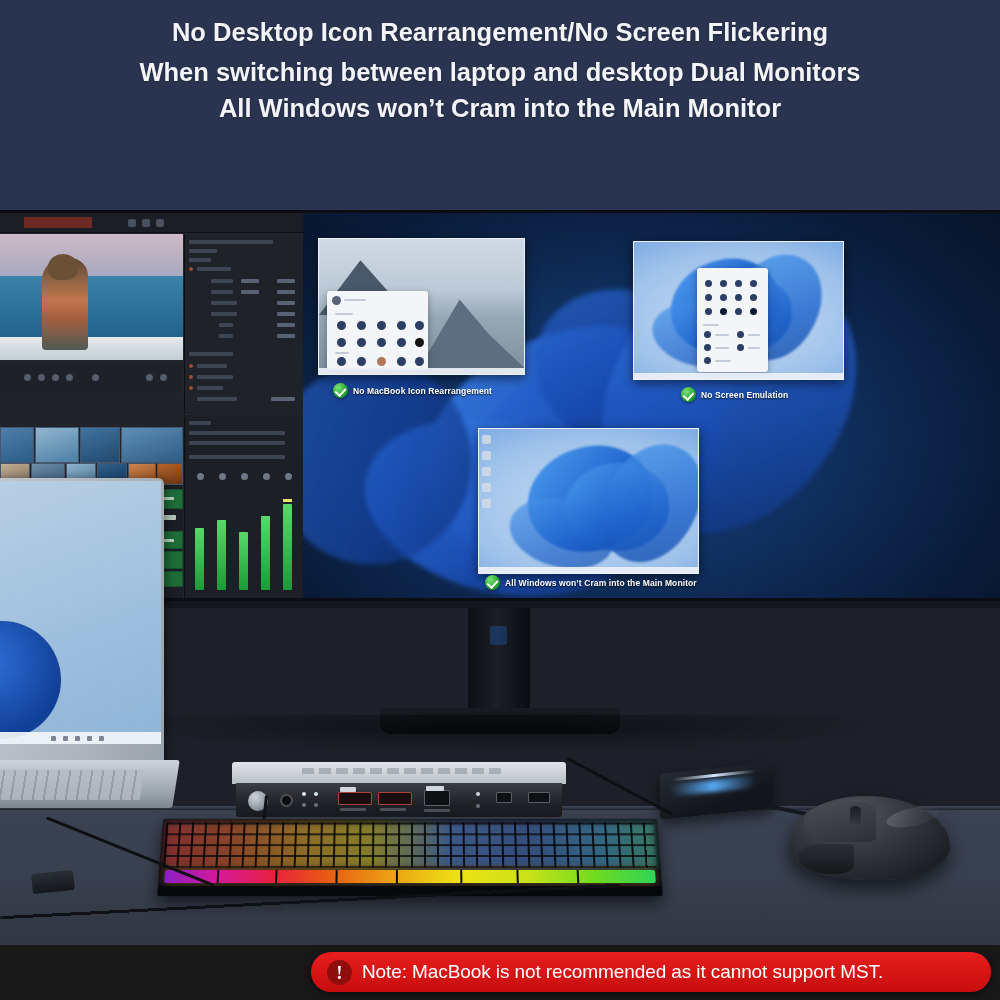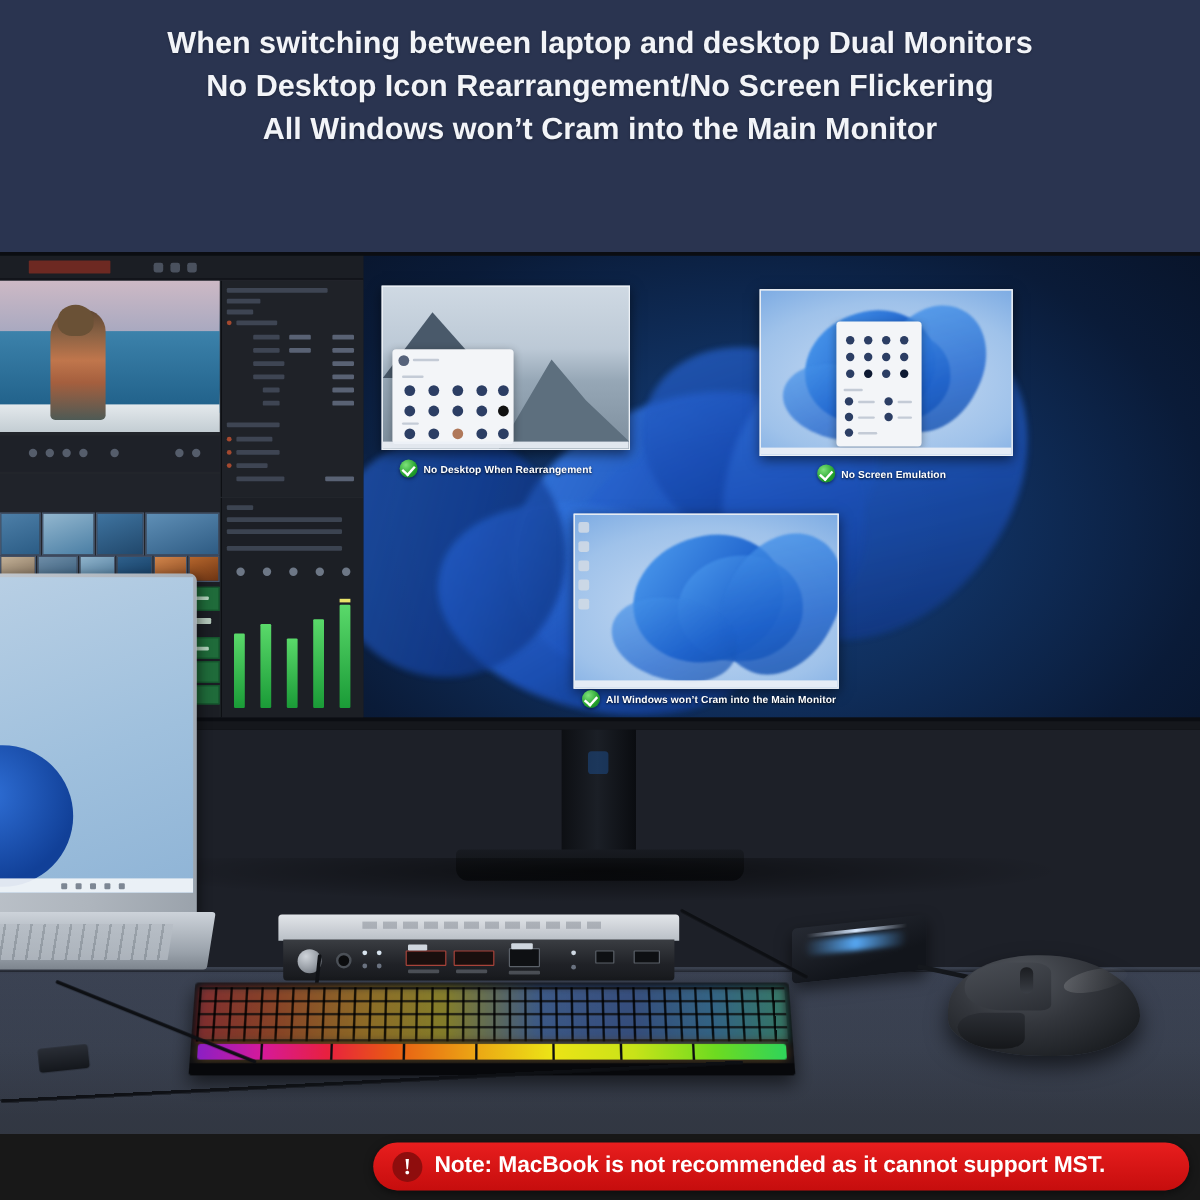--- a/index.html
+++ b/index.html
@@ -451,32 +451,32 @@
     box-shadow:0 2px 7px rgba(0,0,0,.5);
   }
   .note-ic {
     width:25px; height:25px; border-radius:50%;
     background:#8f0d0d; flex:none;
     display:flex; align-items:center; justify-content:center;
     color:#fff; font-weight:bold; font-size:19px; line-height:1;
     font-family:"Liberation Serif", serif;
   }
   .note-text {
-    font-size:19px; font-weight:bold; color:#ffffff;
+    font-size:19px; font-weight:normal; color:#ffffff;
     white-space:nowrap; letter-spacing:-.1px;
   }
 </style>
 </head>
 <body>
 
 <div class="page">
 
   <div class="header">
+    <div class="h-sub">No Desktop Icon Rearrangement/No Screen Flickering</div>
     <div class="h-sub s1">When switching between laptop and desktop Dual Monitors</div>
-    <div class="h-sub">No Desktop Icon Rearrangement/No Screen Flickering</div>
     <div class="h-sub">All Windows won’t Cram into the Main Monitor</div>
   </div>
 
   <div class="scene">
 
     <div class="desk"></div>
     <div class="desk-edge"></div>
     <div class="desk-sheen"></div>
 
     <div class="monitor">
@@ -624,21 +624,21 @@
               <div class="sm-icon" style="left:10px;top:66px;width:9px;height:9px"></div>
               <div class="sm-icon" style="left:30px;top:66px;width:9px;height:9px"></div>
               <div class="sm-icon" style="left:50px;top:66px;width:9px;height:9px;background:#b0785a"></div>
               <div class="sm-icon" style="left:70px;top:66px;width:9px;height:9px"></div>
               <div class="sm-icon" style="left:88px;top:66px;width:9px;height:9px"></div>
             </div>
             <div class="taskbar-mini"></div>
           </div>
           <div class="callout" style="left:30px;top:170px;">
             <div class="chk"></div>
-            <div class="callout-label">No Desktop When Rearrangement</div>
+            <div class="callout-label">No MacBook Icon Rearrangement</div>
           </div>
 
           <div class="thumb" style="left:330px;top:28px;width:211px;height:139px;">
             <div class="th-bloomwall">
               <div class="th-petal" style="left:36px;top:18px;width:110px;height:92px;transform:rotate(-16deg)"></div>
               <div class="th-petal" style="left:66px;top:34px;width:92px;height:76px;transform:rotate(-4deg);opacity:.85"></div>
               <div class="th-petal" style="left:100px;top:10px;width:84px;height:110px;transform:rotate(26deg);opacity:.8"></div>
               <div class="th-petal" style="left:18px;top:62px;width:96px;height:62px;transform:rotate(12deg);opacity:.7"></div>
             </div>
             <div class="startmenu" style="left:63px;top:26px;width:71px;height:104px;">

